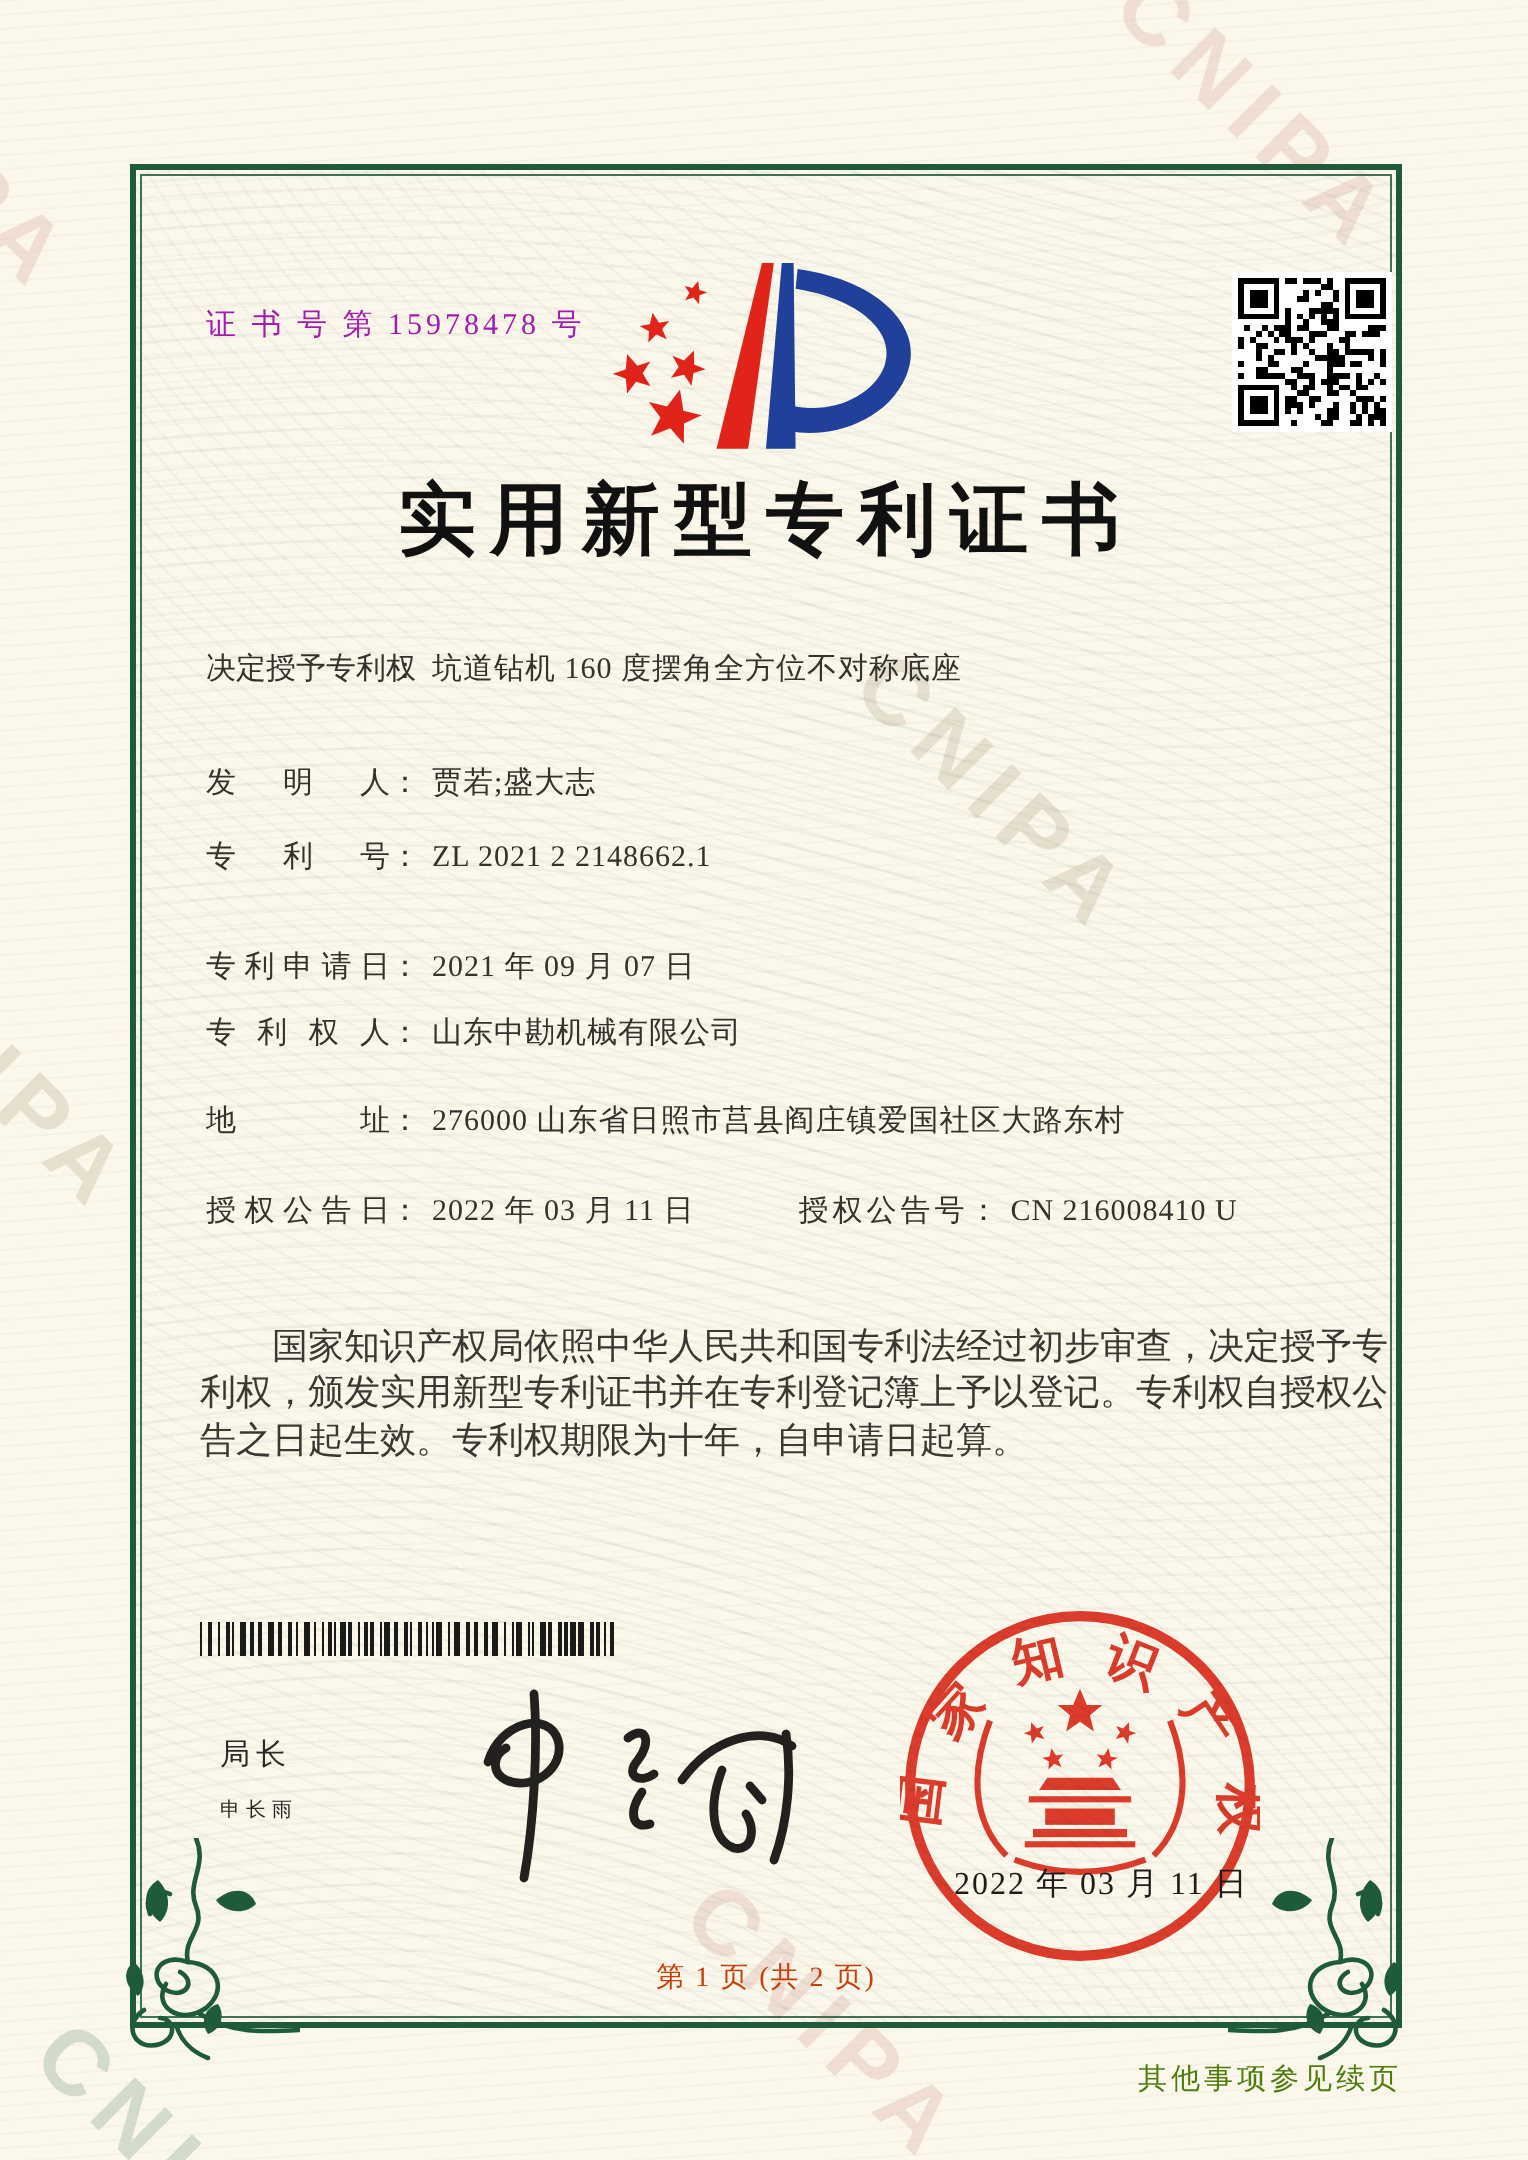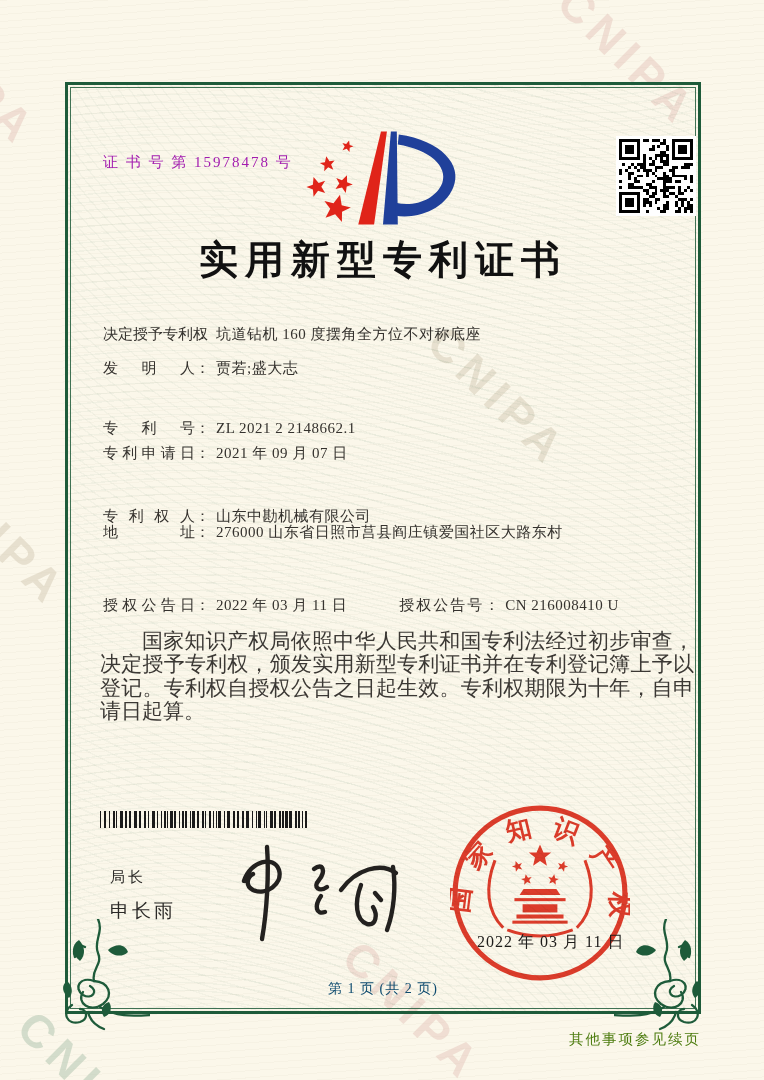--- a/index.html
+++ b/index.html
@@ -47,31 +47,31 @@
     font-size:39px;font-weight:700;letter-spacing:7px;color:#111;
   }
   
   .field{left:103px;width:596px;font-size:15px;color:#35322e;white-space:nowrap;}
   .flabel{display:inline-block;width:92px;text-align:justify;text-align-last:justify;vertical-align:bottom;}
   .colon{margin-right:6px;}
   .fvalue{letter-spacing:0.5px;}
   .grant2{margin-left:52px;margin-top:28px;}
   .g2label{letter-spacing:2px;}
   
-  .paras{left:100px;top:630px;width:594px;font-size:21px;line-height:23.4px;
+  .paras{left:100px;top:662px;width:594px;font-size:18px;line-height:23.4px;
     text-align:justify;color:#3b3834;}
   .paras p{text-indent:2em;}
   
   .barcode{left:100px;top:811px;width:208px;height:17px;}
   .officer-title{left:110px;top:868px;font-size:15px;letter-spacing:3px;color:#2b2927;}
-  .officer-name{left:110px;top:898px;font-size:19px;letter-spacing:3px;color:#2b2927;}
+  .officer-name{left:110px;top:898px;font-size:10px;letter-spacing:3px;color:#2b2927;}
   .signature{left:222px;top:841px;width:192px;height:102px;}
   .seal{left:450px;top:803px;width:180px;height:180px;mix-blend-mode:multiply;opacity:.95;}
   .seal-date{left:477px;top:932px;font-size:16px;letter-spacing:1px;color:#1d1c1a;}
-  .page-no{left:65px;top:980px;width:636px;text-align:center;font-size:14px;color:#0c4a6e;letter-spacing:1px;}
+  .page-no{left:65px;top:980px;width:636px;text-align:center;font-size:14px;color:#c2410c;letter-spacing:1px;}
   .next-note{left:65px;top:1030px;width:636px;text-align:right;font-size:14.5px;color:#4d7c0f;letter-spacing:2px;}
   .ornament{width:112px;height:112px;}
   .orn-left{left:38px;top:919px;}
   .orn-right{left:614px;top:919px;transform:scaleX(-1);}
 </style>
 </head>
 <body>
 
 <svg width="0" height="0" style="position:absolute">
   <defs>
@@ -304,33 +304,33 @@
       <rect x="22" y="24" width="1" height="1" fill="#000"></rect>
       <rect x="24" y="24" width="1" height="1" fill="#000"></rect>
     </svg>
 </div>
 
 <div class="abs title">实用新型专利证书</div>
 
 <div class="abs field" style="top:325px">
   <span class="flabel">决定授予专利权</span><span class="colon">：</span><span class="fvalue">坑道钻机 160 度摆角全方位不对称底座</span>
 </div>
-<div class="abs field" style="top:359px">
+<div class="abs field" style="top:382px">
   <span class="flabel">发明人</span><span class="colon">：</span><span class="fvalue">贾若;盛大志</span>
 </div>
 <div class="abs field" style="top:419px">
   <span class="flabel">专利号</span><span class="colon">：</span><span class="fvalue">ZL 2021 2 2148662.1</span>
 </div>
-<div class="abs field" style="top:444px">
+<div class="abs field" style="top:474px">
   <span class="flabel">专利申请日</span><span class="colon">：</span><span class="fvalue">2021 年 09 月 07 日</span>
 </div>
 <div class="abs field" style="top:507px">
   <span class="flabel">专利权人</span><span class="colon">：</span><span class="fvalue">山东中勘机械有限公司</span>
 </div>
-<div class="abs field" style="top:523px">
+<div class="abs field" style="top:551px">
   <span class="flabel">地址</span><span class="colon">：</span><span class="fvalue">276000  山东省日照市莒县阎庄镇爱国社区大路东村</span>
 </div>
 <div class="abs field" style="top:596px">
   <span class="flabel">授权公告日</span><span class="colon">：</span><span class="fvalue">2022 年 03 月 11 日</span><span class="grant2"><span class="g2label">授权公告号</span><span class="colon">：</span><span class="fvalue">CN 216008410 U</span></span>
 </div>
 
 <div class="abs paras">
   <p>国家知识产权局依照中华人民共和国专利法经过初步审查，决定授予专利权，颁发实用新型专利证书并在专利登记簿上予以登记。专利权自授权公告之日起生效。专利权期限为十年，自申请日起算。</p>
 </div>
 

